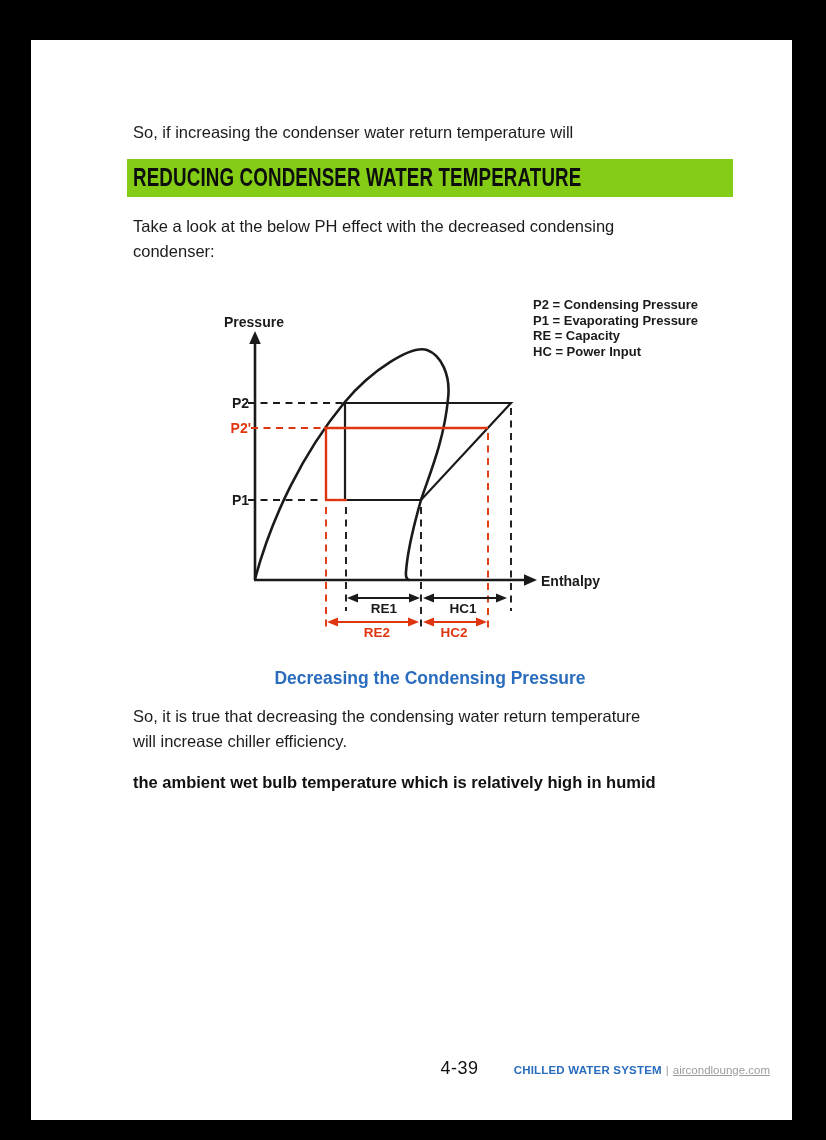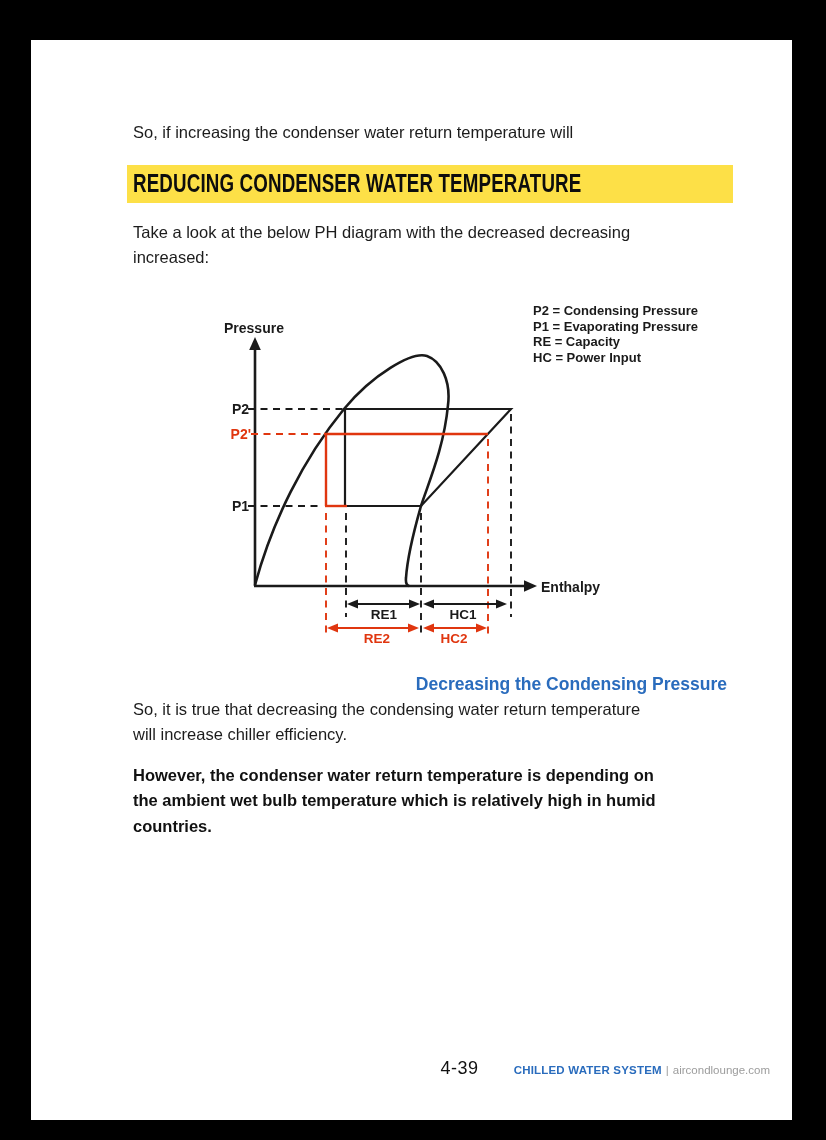--- a/index.html
+++ b/index.html
@@ -12,71 +12,71 @@
     position:absolute;left:31px;top:40px;width:761px;height:1080px;
     background:#ffffff;overflow:hidden;
   }
   .content{
     position:relative;padding:80px 65px 0 102px;color:#1e1e1e;
   }
   .para{font-size:16.5px;line-height:25.5px;color:#1c1c1c;}
   .para .line{white-space:nowrap;}
   .para.bold{font-weight:700;color:#111;} 
   .heading-band{
-    margin:19px -6px 0 -6px;height:38px;background:#fde047;
+    margin:13px -6px 0 -6px;height:38px;background:#84cc16;
     display:flex;align-items:center;padding:0 6px;
   }
   .heading-text{
     display:inline-block;font-weight:700;font-size:25px;color:#0d0d0d;
     transform:scaleX(0.75);transform-origin:0 50%;white-space:nowrap;
     letter-spacing:0.2px;
   }
   .p-take{margin-top:17px;}
   .diagram-svg{display:block;margin:26px 0 0 67px;overflow:visible;}
   .caption{
-    margin-top:22px;text-align:right;font-weight:700;font-size:17.5px;
+    margin-top:22px;text-align:center;font-weight:700;font-size:17.5px;
     color:#2a6cbd;white-space:nowrap;
   }
   .p-effect{margin-top:17px;}
-  .p-sotrue{margin-top:2px;}
+  .p-sotrue{margin-top:15px;}
   .p-however{margin-top:15px;}
   .footer{
     position:absolute;left:0;top:1016px;width:100%;height:30px;margin-left:48px;
   }
   .footer-pagenum{
     position:absolute;left:0;right:0;text-align:center;top:2px;
     font-size:18px;color:#111;letter-spacing:0.5px;
   }
   .footer-right{
     position:absolute;right:70px;top:8px;font-size:11.5px;white-space:nowrap;
   }
   .footer-doc{color:#2a6cbd;font-weight:700;letter-spacing:0.2px;}
   .footer-sep{color:#9c9c9c;padding:0 4px;}
-  .footer-site{color:#9c9c9c;}
+  .footer-site{color:#9c9c9c;text-decoration:underline;}
   
   .svgtxt{font-family:"Liberation Sans","DejaVu Sans",sans-serif;font-weight:700;fill:#1a1a1a;}
   .svgtxt.red{fill:#e0360f;}
 </style>
 </head>
 <body>
 
 <div class="page">
   <div class="content">
 
     <div class="para">
       <div class="line">So, if increasing the condenser water return temperature will</div>
     </div>
 
     <div class="heading-band">
       <span class="heading-text">REDUCING CONDENSER WATER TEMPERATURE</span>
     </div>
 
     <div class="para p-take">
-      <div class="line">Take a look at the below PH diagram with the decreased decreasing</div>
-      <div class="line">increased:</div>
+      <div class="line">Take a look at the below PH effect with the decreased condensing</div>
+      <div class="line">condenser:</div>
     </div>
 
     <svg class="diagram-svg" width="545" height="355" viewBox="200 330 545 355" xmlns="http://www.w3.org/2000/svg">
 
       <g>
         <line x1="255" y1="619" x2="255" y2="378" stroke="#1a1a1a" stroke-width="2.6"></line>
         <polygon points="255,370 249.2,383 260.8,383" fill="#1a1a1a"></polygon>
       </g>
       <g>
         <line x1="254" y1="619" x2="526" y2="619" stroke="#1a1a1a" stroke-width="2.6"></line>
@@ -151,23 +151,21 @@
 
     <div class="caption">Decreasing the Condensing Pressure</div>
 
 
     <div class="para p-sotrue">
       <div class="line">So, it is true that decreasing the condensing water return temperature</div>
       <div class="line">will increase chiller efficiency.</div>
     </div>
 
     <div class="para bold p-however">
-      <div class="line">However, the condenser water return temperature is depending on</div>
       <div class="line">the ambient wet bulb temperature which is relatively high in humid</div>
-      <div class="line">countries.</div>
     </div>
 
   </div>
 
   <div class="footer">
     <div class="footer-pagenum">4-39</div>
     <div class="footer-right">
       <span class="footer-doc">CHILLED WATER SYSTEM</span><span class="footer-sep">|</span><span class="footer-site">aircondlounge.com</span>
     </div>
   </div>

